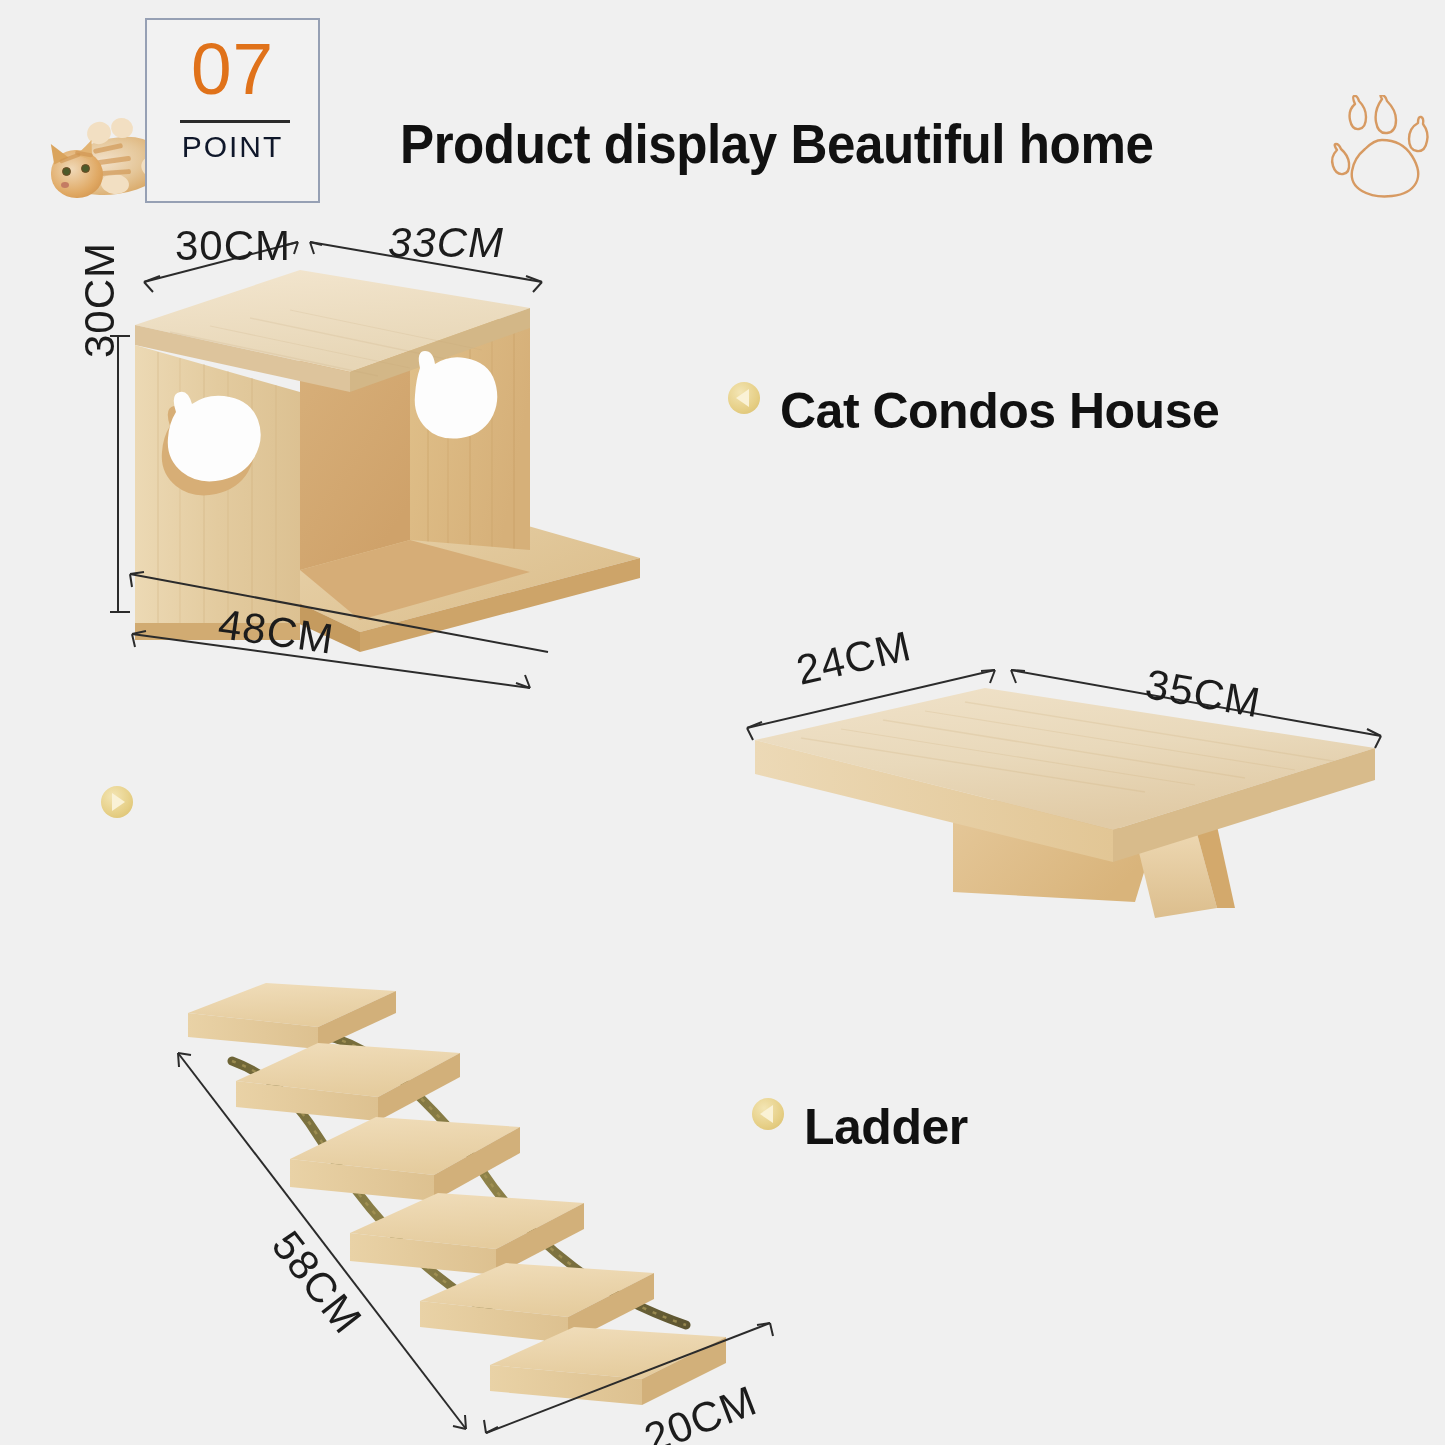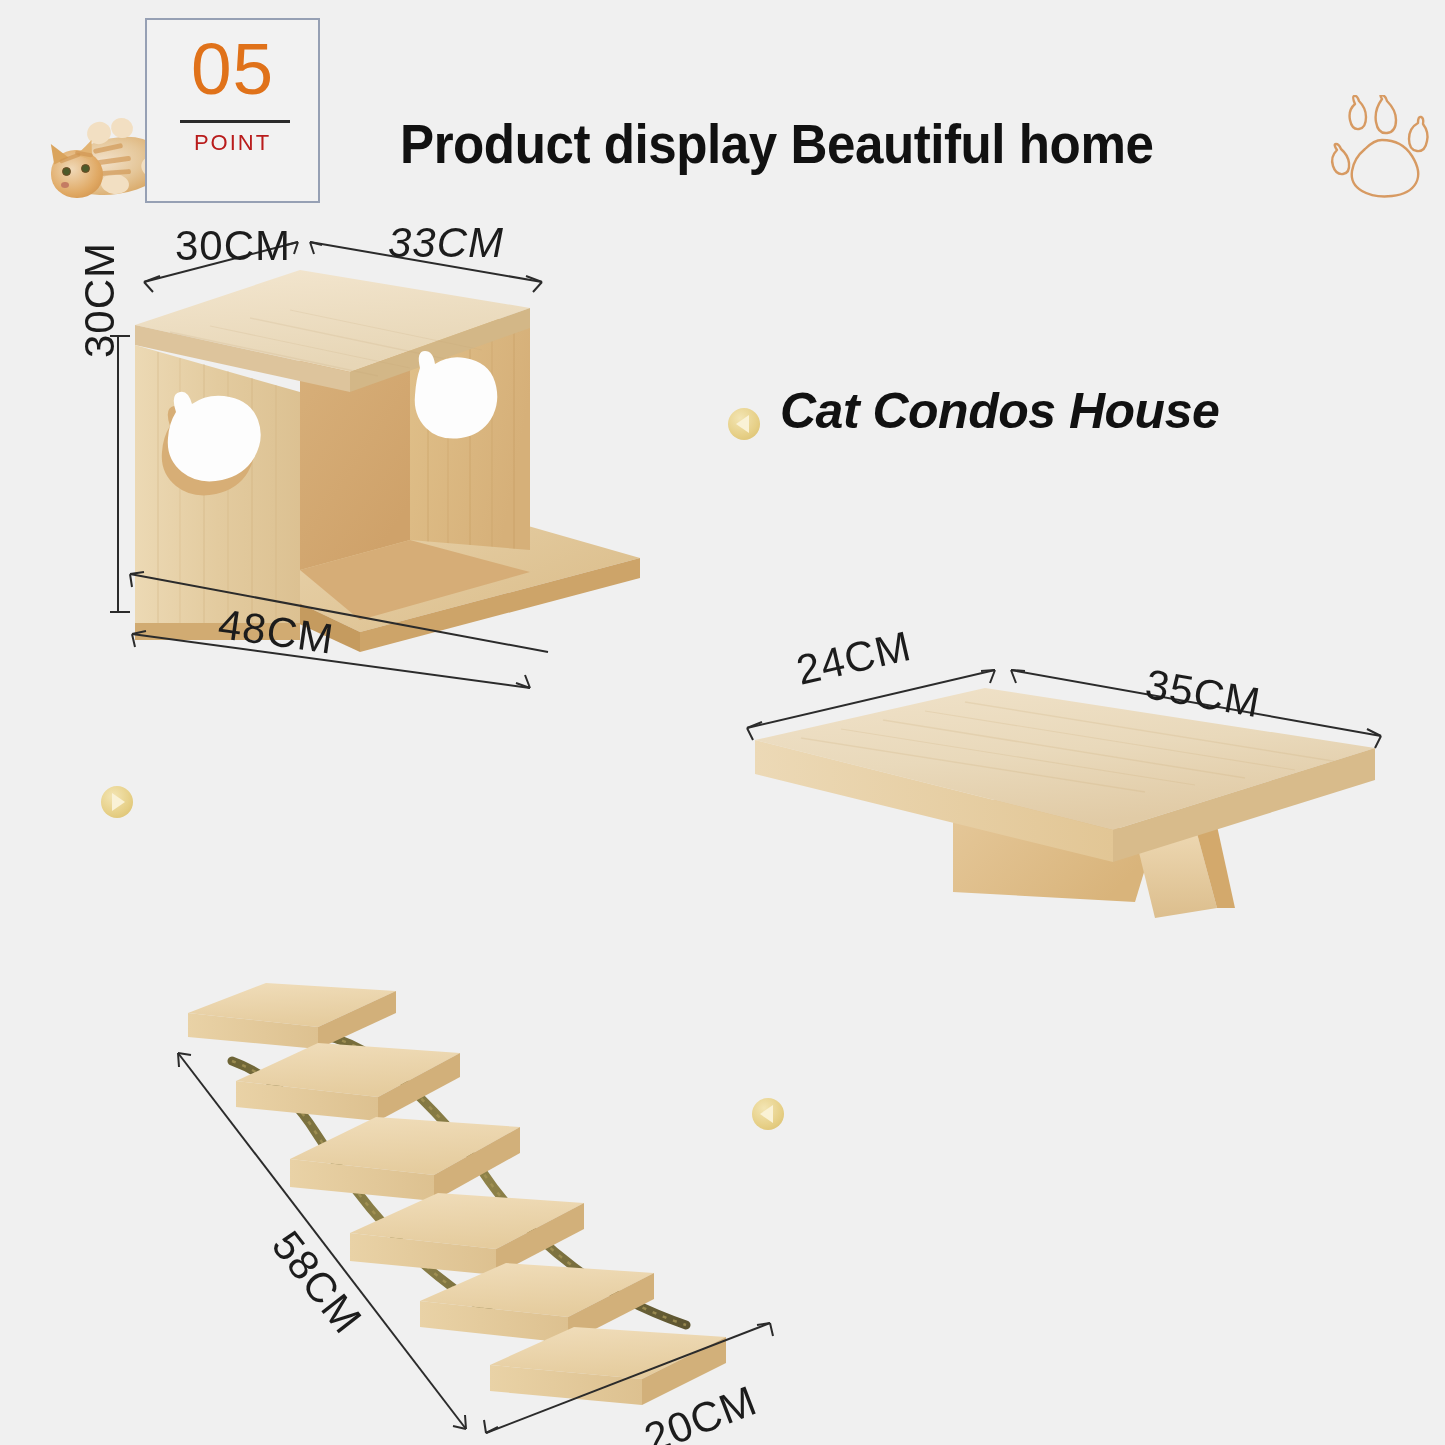--- a/index.html
+++ b/index.html
@@ -22,21 +22,21 @@
     position:absolute; left:0; top:12px; width:100%;
     text-align:center; color:#e0721a;
     font-size:73px; font-weight:400; letter-spacing:1px;
     font-family:"Liberation Sans", sans-serif; line-height:1;
   }
   #badge-rule {
     position:absolute; left:33px; top:100px; width:110px; height:3px; background:#2b2b2b;
   }
   #badge-point {
     position:absolute; left:0; top:110px; width:100%;
-    text-align:center; color:#b91c1c; font-size:22px; letter-spacing:2px;
+    text-align:center; color:#0f172a; font-size:30px; letter-spacing:2px;
   }
   
   #kitten { position:absolute; left:5px; top:100px; width:130px; height:95px; }
   .k-body {
     position:absolute; left:22px; top:26px; width:98px; height:56px;
     background:radial-gradient(ellipse at 35% 40%, #f3e2cb 0%, #e5c79a 45%, #d9a866 80%);
     border-radius:50% 45% 55% 50%/60% 55% 45% 40%;
     transform:rotate(-8deg);
   }
   .k-head {
@@ -62,21 +62,21 @@
   #main-title {
     position:absolute; left:400px; top:112px;
     font-size:55px; font-weight:bold; color:#111;
     font-family:"Liberation Sans Narrow","Liberation Sans", sans-serif;
     transform:scaleX(.93); transform-origin:left center;
     white-space:nowrap; letter-spacing:-.5px;
   }
   #paw-icon { position:absolute; left:1325px; top:95px; width:115px; height:112px; }
 
   
-  .section-label { position:absolute; display:flex; align-items:flex-end; white-space:nowrap;font-style:italic; }
+  .section-label { position:absolute; display:flex; align-items:flex-start; white-space:nowrap; }
   .label-text {
     font-size:50px; font-weight:bold; color:#111;
     font-family:"Liberation Sans Narrow","Liberation Sans", sans-serif;
     letter-spacing:-.5px;
   }
   .marker {
     width:32px; height:32px; border-radius:50%;
     background:radial-gradient(circle at 38% 32%, #f3e5b4 0%, #e6cf86 60%, #d8bd6b 100%);
     display:flex; align-items:center; justify-content:center; flex:0 0 auto;
   }
@@ -127,21 +127,21 @@
       <div class="k-ear l"></div>
       <div class="k-ear r"></div>
       <div class="k-stripe" style="left:14px;top:44px;width:22px;height:4px;transform:rotate(-20deg)"></div>
       <div class="k-stripe" style="left:30px;top:40px;width:18px;height:4px;transform:rotate(10deg)"></div>
       <div class="k-eye l"></div>
       <div class="k-eye r"></div>
       <div class="k-nose"></div>
     </div>
 
     <div id="badge-frame">
-      <div id="badge-number">05</div>
+      <div id="badge-number">07</div>
       <div id="badge-rule"></div>
       <div id="badge-point">POINT</div>
     </div>
   </div>
 
   <div id="main-title">Product display Beautiful home</div>
 
   <svg id="paw-icon" viewBox="0 0 115 112">
     <g fill="none" stroke="#d79a62" stroke-width="2.4" stroke-linejoin="round" stroke-linecap="round">
       <path d="M30 9 q-3 -7 -1 -8 q3 -1 5 5 q7 7 7 16 q0 11 -7 12 q-7 1 -9 -9 q-2 -10 5 -16 Z"></path>
@@ -162,20 +162,21 @@
   <div class="section-label" id="label-shelves">
     <span class="marker right">
         <span class="tri"></span>
       </span>
   </div>
 
   <div class="section-label" id="label-ladder">
     <span class="marker left">
         <span class="tri"></span>
       </span>
+    <span class="label-text">Ladder</span>
   </div>
 
   <svg id="cathouse" viewBox="0 0 550 450">
     <defs>
       <linearGradient id="topG" x1="0" y1="0" x2="0.3" y2="1">
         <stop offset="0%" stop-color="#f3e6cf"></stop>
           <stop offset="100%" stop-color="#e7d6b6"></stop>
       </linearGradient>
       <linearGradient id="frontG" x1="0" y1="0" x2="1" y2="0">
         <stop offset="0%" stop-color="#ecd9b4"></stop>

